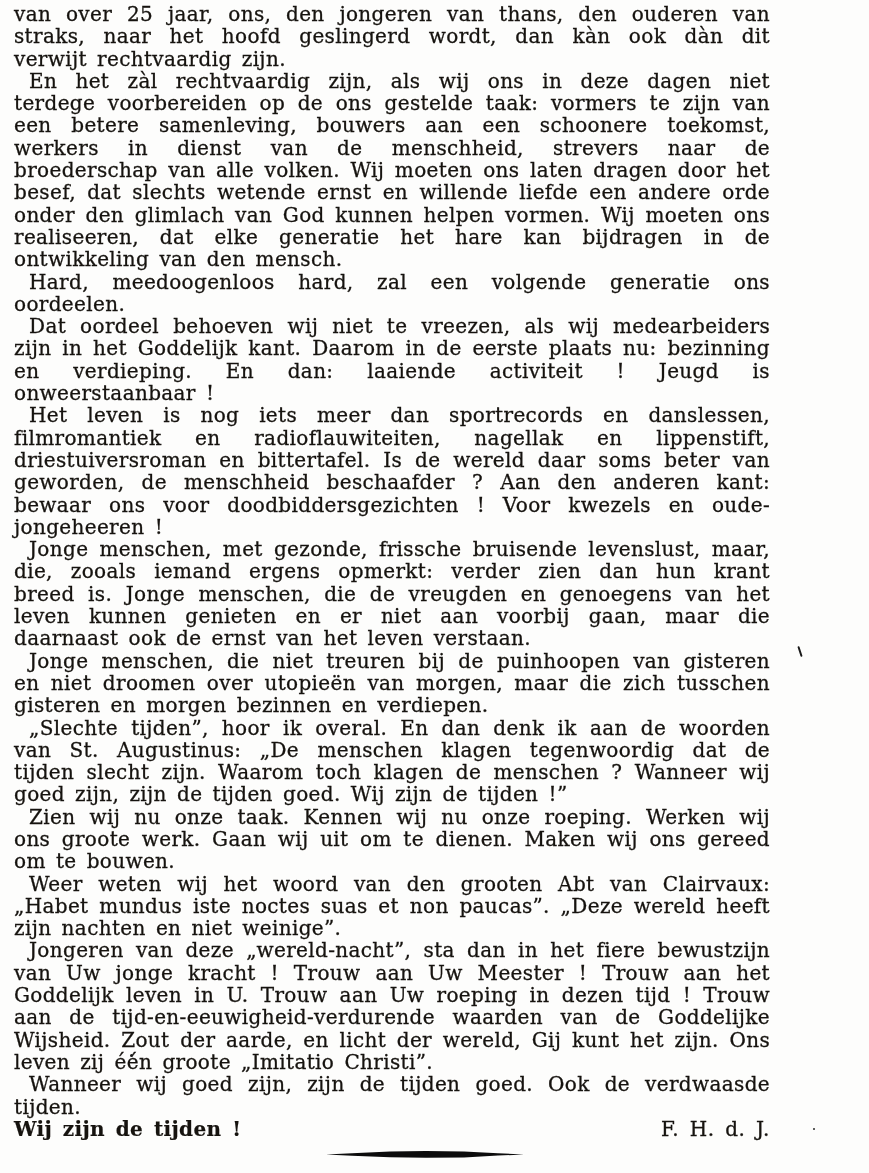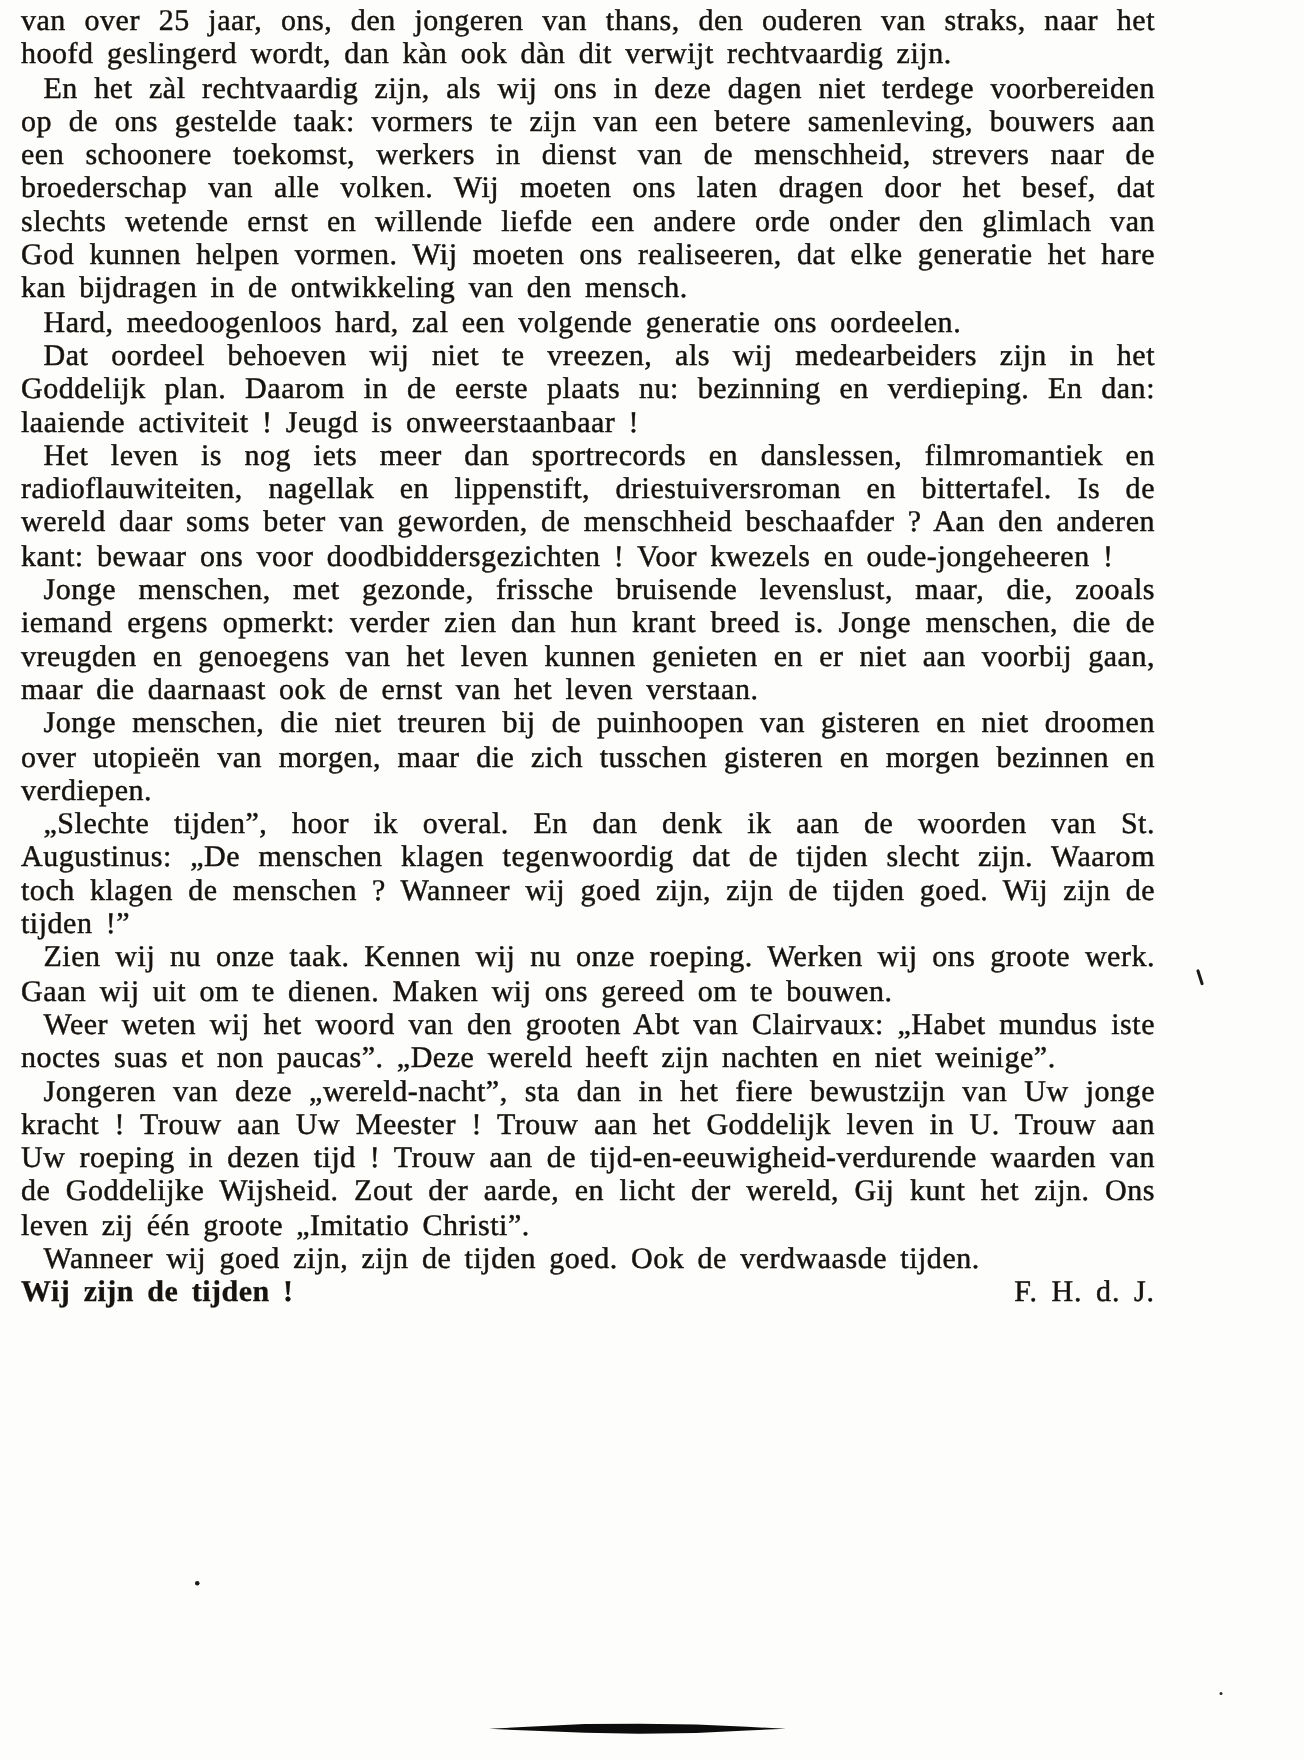--- a/index.html
+++ b/index.html
@@ -13,21 +13,20 @@
     background: #fdfdfc;
     color: #16130f;
     font-family: "DejaVu Serif", serif;
     overflow: hidden;
     position: relative;
   }
   .page {
     position: relative;
     width: 783px;
     height: 1173px;
-    font-family: Liberation Serif, serif;
   }
   .text-block {
     padding: 3px 13px 0 14px;
   }
   .para {
     margin: 0;
     font-size: 20px;
     line-height: 22.3px;
     letter-spacing: 0.35px;
     word-spacing: 3.5px;
@@ -91,21 +90,21 @@
   }
 </style>
 </head>
 <body>
 
 <main class="page">
   <section class="text-block">
     <p class="para">van over 25 jaar, ons, den jongeren van thans, den ouderen van straks, naar het hoofd geslingerd wordt, dan kàn ook dàn dit verwijt rechtvaardig zijn.</p>
     <p class="para indent">En het zàl rechtvaardig zijn, als wij ons in deze dagen niet terdege voorbereiden op de ons gestelde taak: vormers te zijn van een betere samenleving, bouwers aan een schoonere toekomst, werkers in dienst van de menschheid, strevers naar de broederschap van alle volken. Wij moeten ons laten dragen door het besef, dat slechts wetende ernst en willende liefde een andere orde onder den glimlach van God kunnen helpen vormen. Wij moeten ons realiseeren, dat elke generatie het hare kan bijdragen in de ontwikkeling van den mensch.</p>
     <p class="para indent">Hard, meedoogenloos hard, zal een volgende generatie ons oordeelen.</p>
-    <p class="para indent">Dat oordeel behoeven wij niet te vreezen, als wij medearbeiders zijn in het Goddelijk plan. Daarom in de eerste plaats nu: bezinning en verdieping. En dan: laaiende activiteit ! Jeugd is onweerstaanbaar !</p>
+    <p class="para indent">Dat oordeel behoeven wij niet te vreezen, als wij medearbeiders zijn in het Goddelijk kant. Daarom in de eerste plaats nu: bezinning en verdieping. En dan: laaiende activiteit ! Jeugd is onweerstaanbaar !</p>
     <p class="para indent">Het leven is nog iets meer dan sportrecords en danslessen, filmromantiek en radioflauwiteiten, nagellak en lippenstift, driestuiversroman en bittertafel. Is de wereld daar soms beter van geworden, de menschheid beschaafder ? Aan den anderen kant: bewaar ons voor doodbiddersgezichten ! Voor kwezels en oude-jongeheeren !</p>
     <p class="para indent">Jonge menschen, met gezonde, frissche bruisende levenslust, maar, die, zooals iemand ergens opmerkt: verder zien dan hun krant breed is. Jonge menschen, die de vreugden en genoegens van het leven kunnen genieten en er niet aan voorbij gaan, maar die daarnaast ook de ernst van het leven verstaan.</p>
     <p class="para indent">Jonge menschen, die niet treuren bij de puinhoopen van gisteren en niet droomen over utopieën van morgen, maar die zich tusschen gisteren en morgen bezinnen en verdiepen.</p>
     <p class="para indent">„Slechte tijden”, hoor ik overal. En dan denk ik aan de woorden van St. Augustinus: „De menschen klagen tegenwoordig dat de tijden slecht zijn. Waarom toch klagen de menschen ? Wanneer wij goed zijn, zijn de tijden goed. Wij zijn de tijden !”</p>
     <p class="para indent">Zien wij nu onze taak. Kennen wij nu onze roeping. Werken wij ons groote werk. Gaan wij uit om te dienen. Maken wij ons gereed om te bouwen.</p>
     <p class="para indent">Weer weten wij het woord van den grooten Abt van Clairvaux: „Habet mundus iste noctes suas et non paucas”. „Deze wereld heeft zijn nachten en niet weinige”.</p>
     <p class="para indent">Jongeren van deze „wereld-nacht”, sta dan in het fiere bewustzijn van Uw jonge kracht ! Trouw aan Uw Meester ! Trouw aan het Goddelijk leven in U. Trouw aan Uw roeping in dezen tijd ! Trouw aan de tijd-en-eeuwigheid-verdurende waarden van de Goddelijke Wijsheid. Zout der aarde, en licht der wereld, Gij kunt het zijn. Ons leven zij één groote „Imitatio Christi”.</p>
     <p class="para indent">Wanneer wij goed zijn, zijn de tijden goed. Ook de verdwaasde tijden.</p>
     <div class="closing-line">
       <span class="closing-statement">Wij zijn de tijden !</span>

